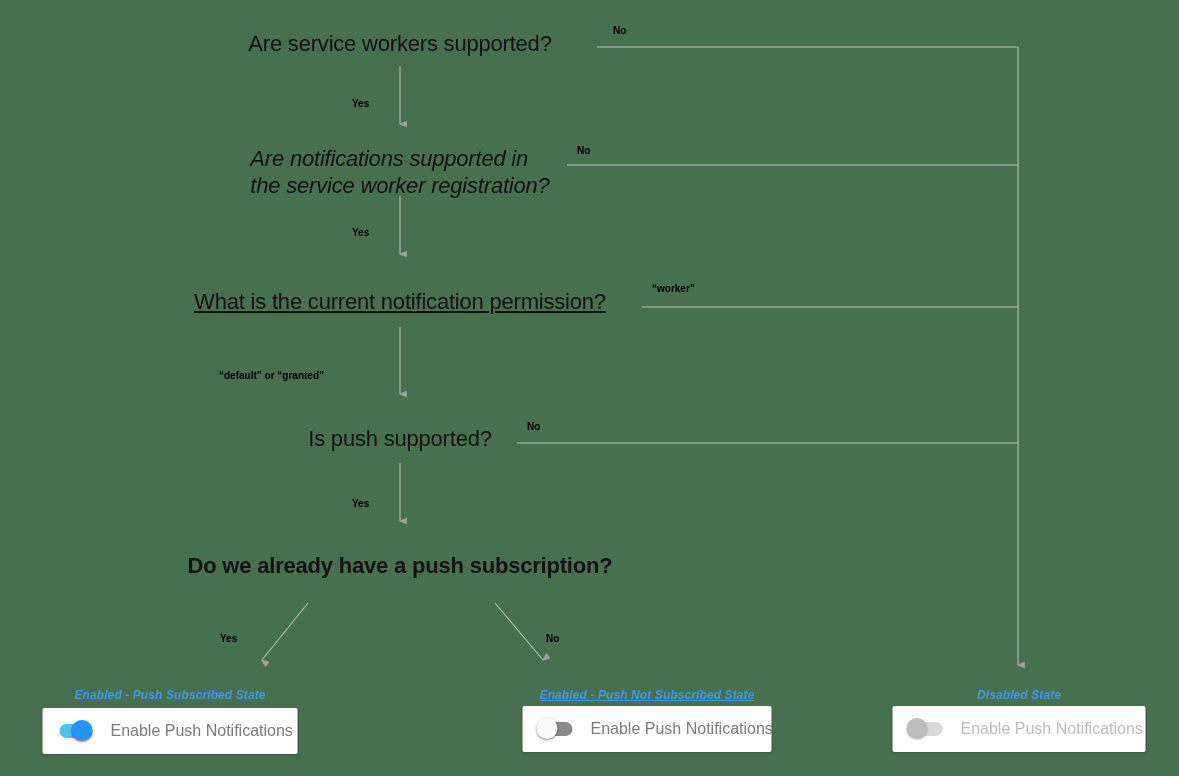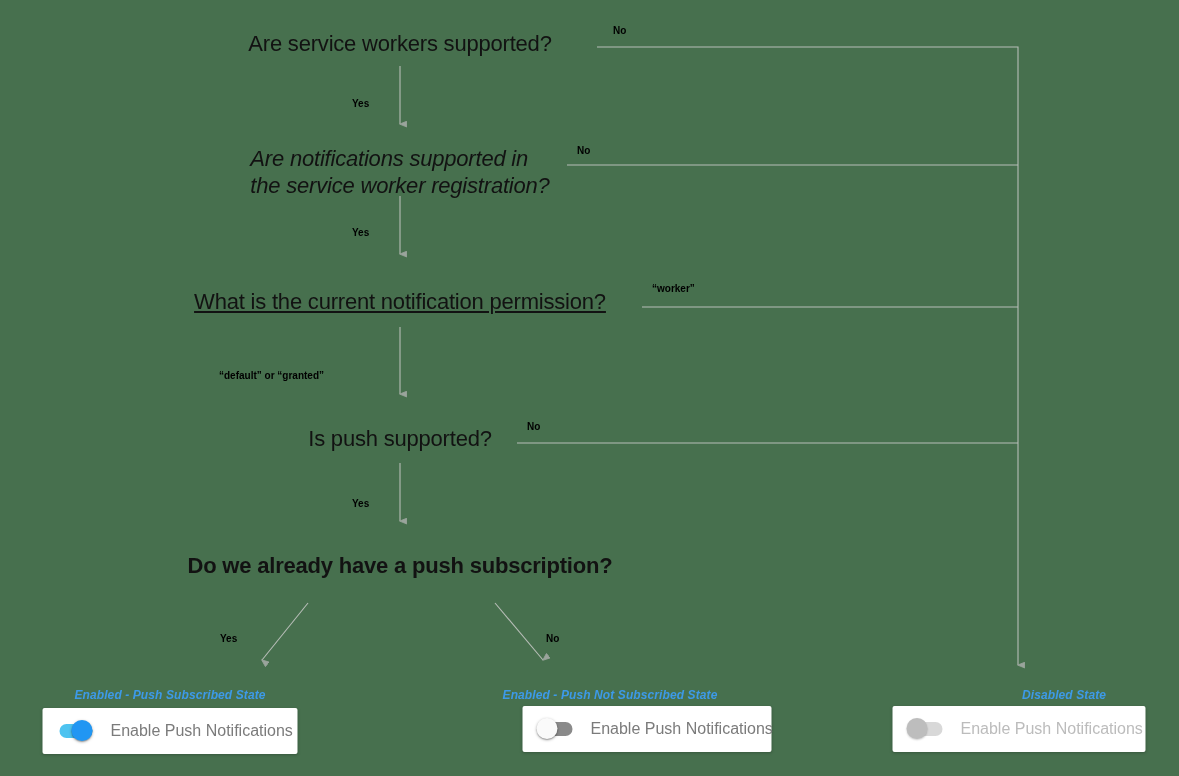--- a/index.html
+++ b/index.html
@@ -152,31 +152,31 @@
 <div class="state-label" style="left:170px;top:688px;">Enabled - Push Subscribed State</div>
 
 <div class="card" style="left:170px;top:708px;width:255px;">
   <span class="switch on">
     <span class="track"></span>
     <span class="knob"></span>
   </span>
   <span class="card-text">Enable Push Notifications</span>
 </div>
 
-<div class="state-label" style="left:610px;top:688px;">Enabled - Push Not Subscribed State</div>
+<div class="state-label" style="left:647px;top:688px;text-decoration:underline;">Enabled - Push Not Subscribed State</div>
 
 <div class="card" style="left:647px;top:706px;width:249px;">
   <span class="switch off">
     <span class="track"></span>
     <span class="knob"></span>
   </span>
   <span class="card-text">Enable Push Notifications</span>
 </div>
 
-<div class="state-label" style="left:1019px;top:688px;margin-left:45px;">Disabled State</div>
+<div class="state-label" style="left:1019px;top:688px;">Disabled State</div>
 
 <div class="card disabled" style="left:1019px;top:706px;width:253px;">
   <span class="switch disabled">
     <span class="track"></span>
     <span class="knob"></span>
   </span>
   <span class="card-text">Enable Push Notifications</span>
 </div>
 
 </body></html>

